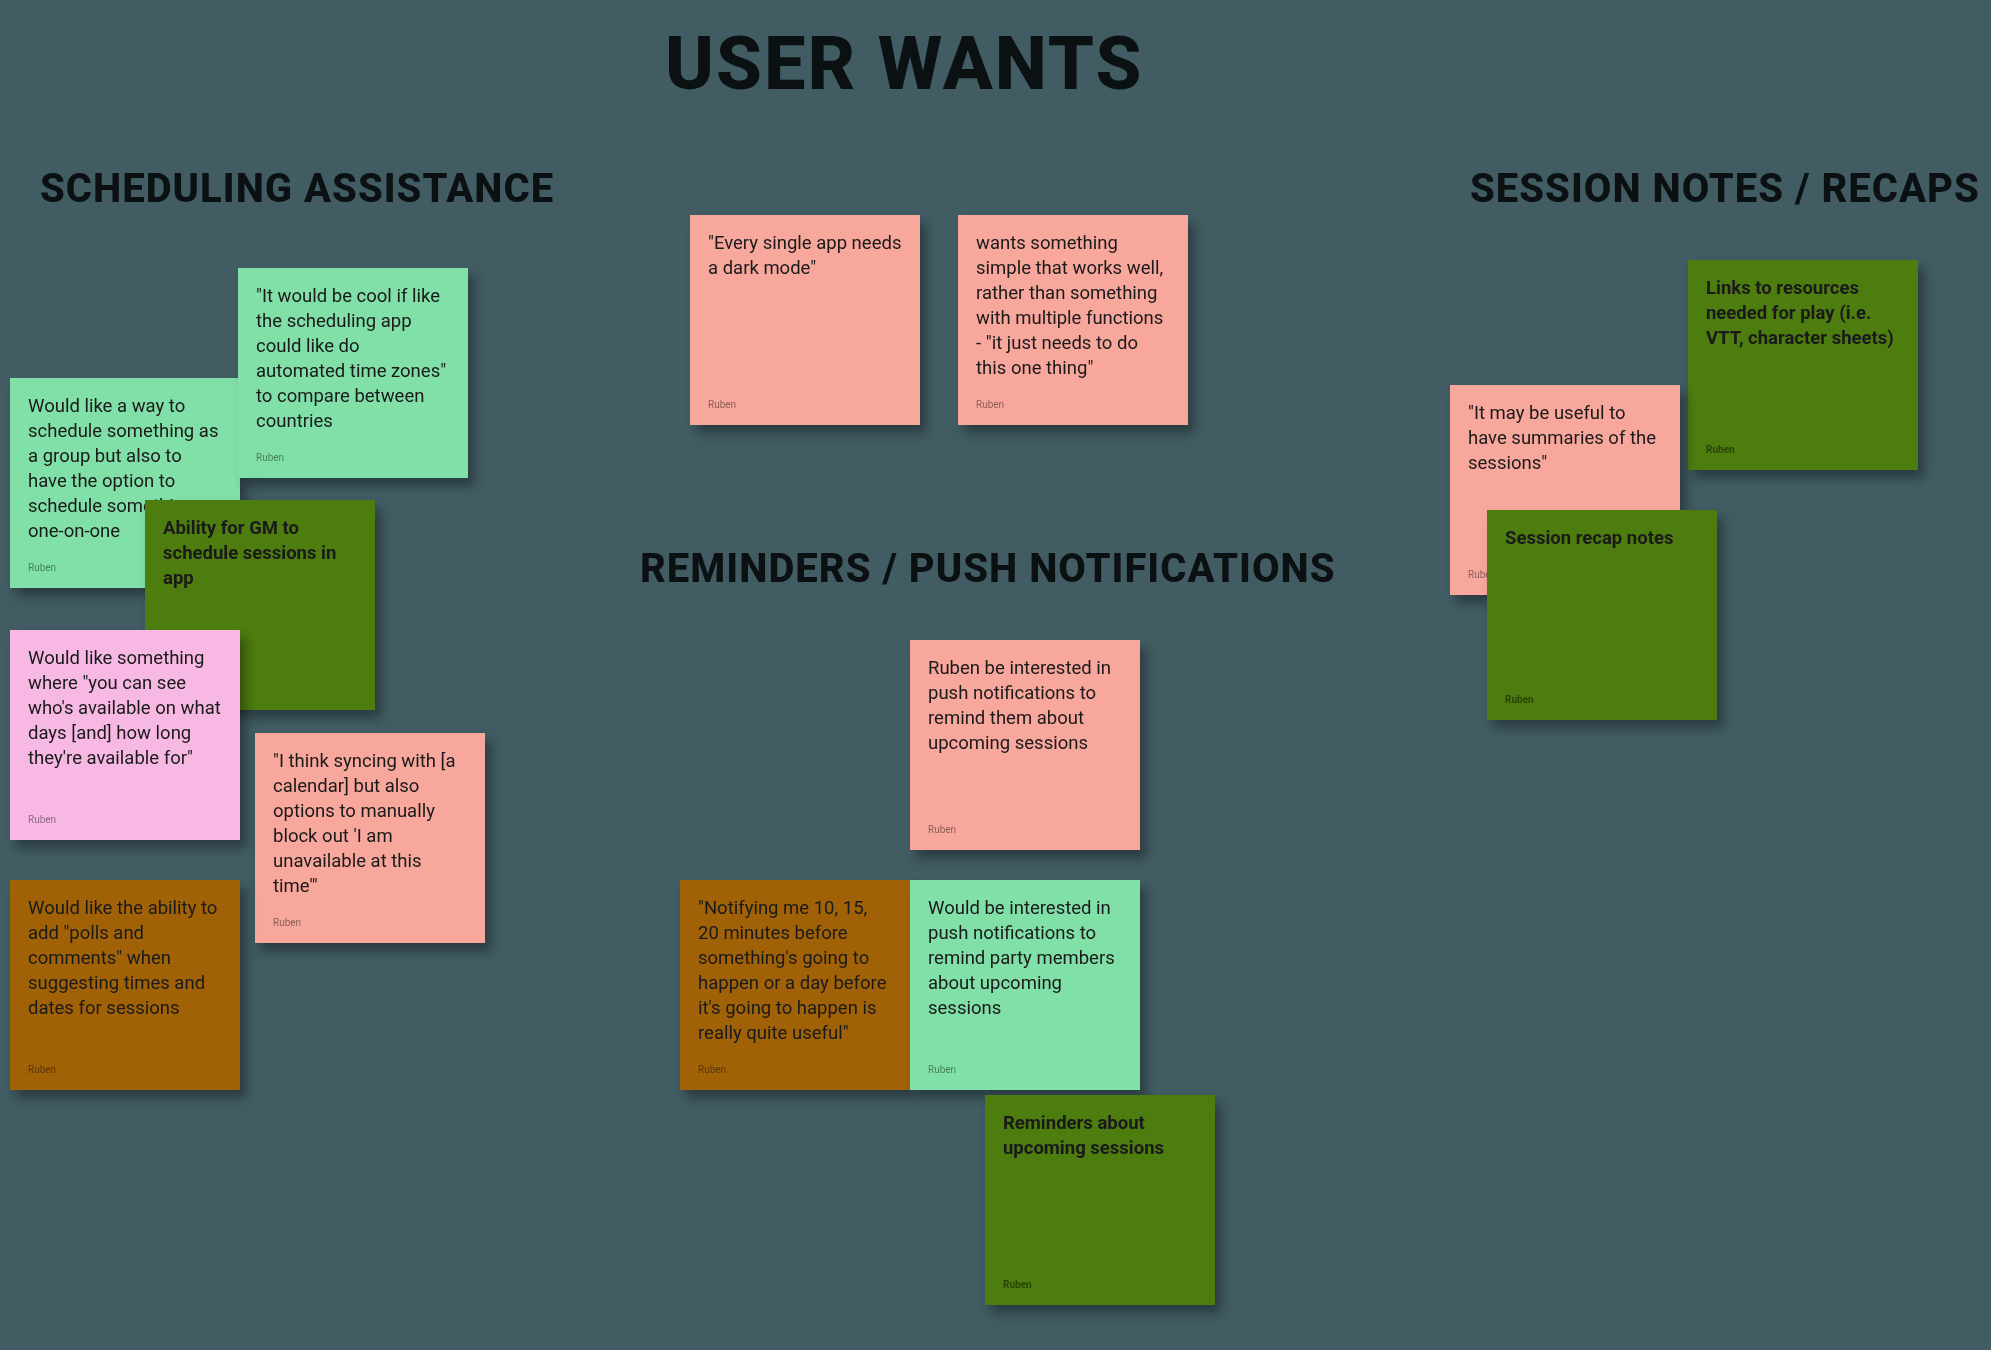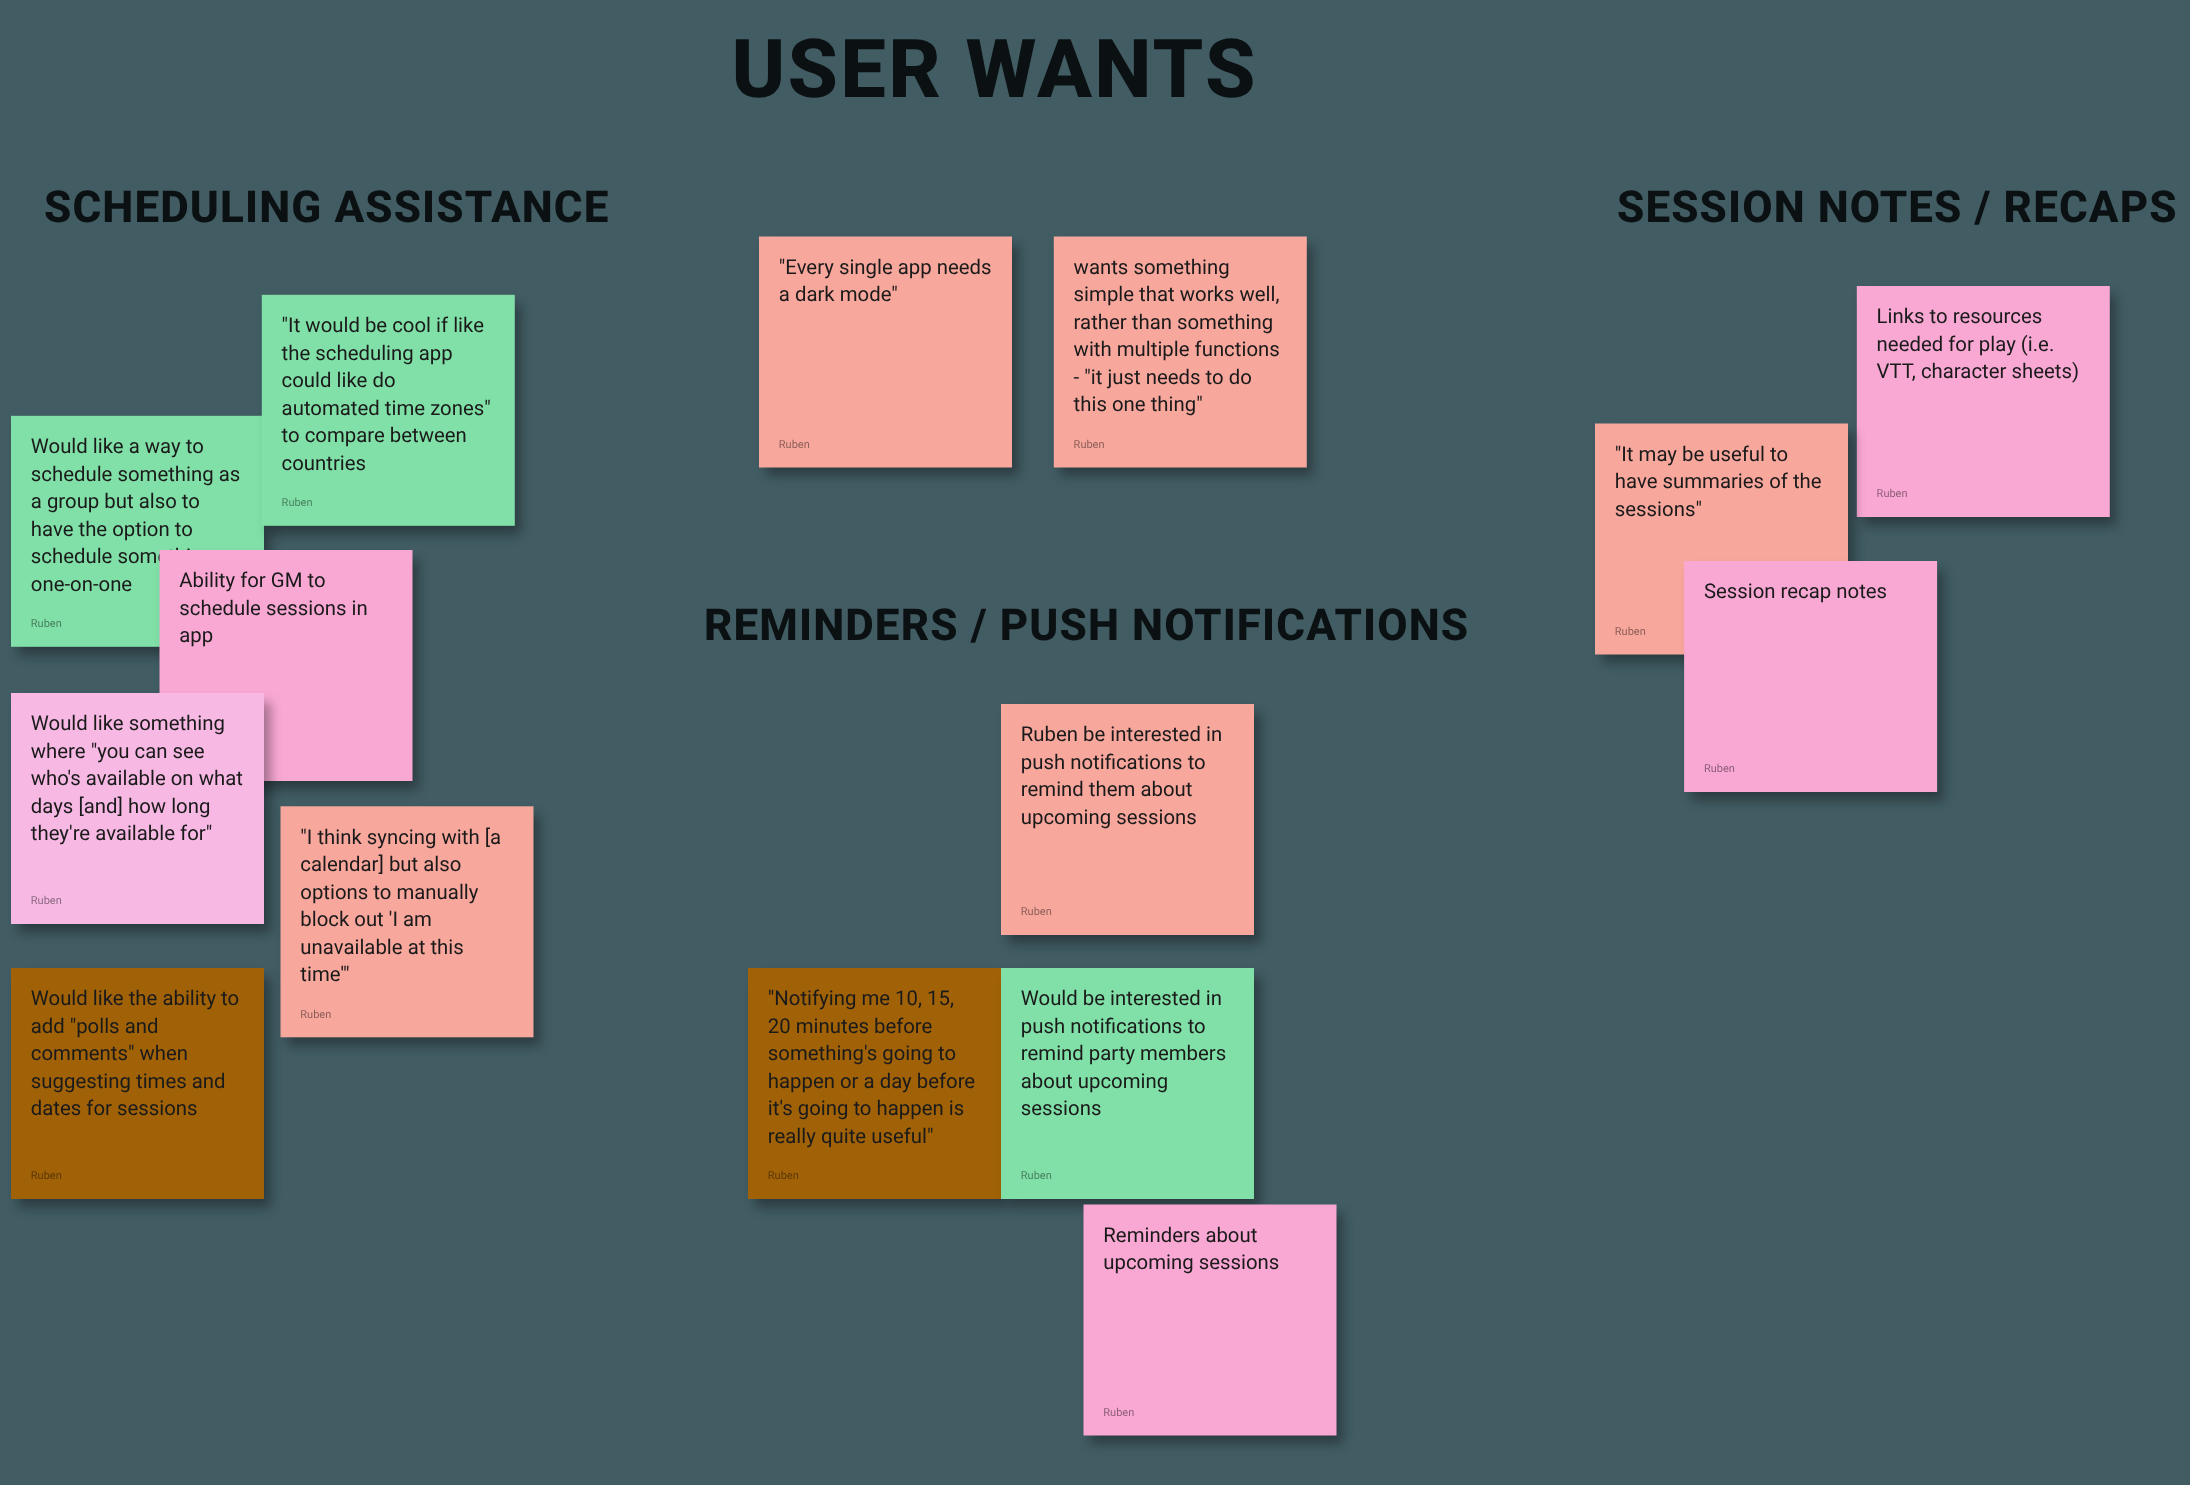--- a/index.html
+++ b/index.html
@@ -47,21 +47,21 @@
     justify-content: space-between;
   }
   .note .text {
     font-size: 18.5px;
   }
   .note .author {
     font-size: 10px;
     color: rgba(0,0,0,0.45);
   }
   .c-green  { background: #80e0a7; }
-  .c-blue   { background: #f9a8d4; }
+  .c-blue   { background: #4d7c0f; font-weight: bold; }
   .c-pink   { background: #f7b9e4; }
   .c-salmon { background: #f8a79d; }
   .c-purple { background: #a16207; }
 </style>
 </head>
 <body>
 
 <div class="canvas">
 
   <div class="title-main" style="left:665px; top:20px;">USER WANTS</div>
@@ -135,18 +135,18 @@
   <div class="note c-blue" style="left:1688px; top:260px; z-index:1;">
     <div class="text">Links to resources needed for play (i.e. VTT, character sheets)</div>
     <div class="author">Ruben</div>
   </div>
 
   <div class="note c-salmon" style="left:1450px; top:385px; z-index:2;">
     <div class="text">"It may be useful to have summaries of the sessions"</div>
     <div class="author">Ruben</div>
   </div>
 
-  <div class="note c-blue" style="left:1531px; top:510px; z-index:3;">
+  <div class="note c-blue" style="left:1487px; top:510px; z-index:3;">
     <div class="text">Session recap notes</div>
     <div class="author">Ruben</div>
   </div>
 
 </div>
 
 </body></html>

